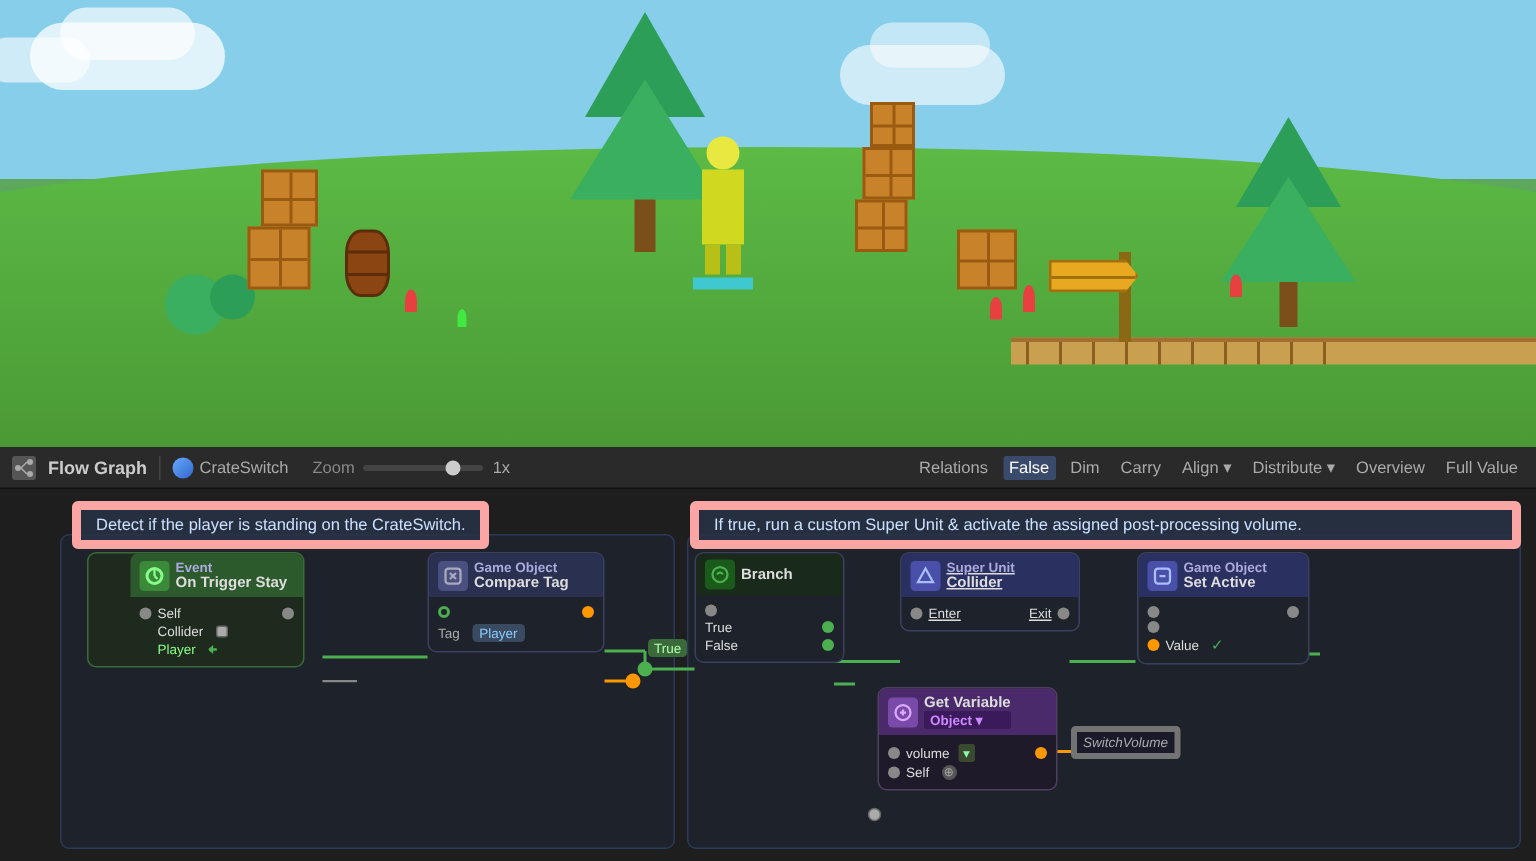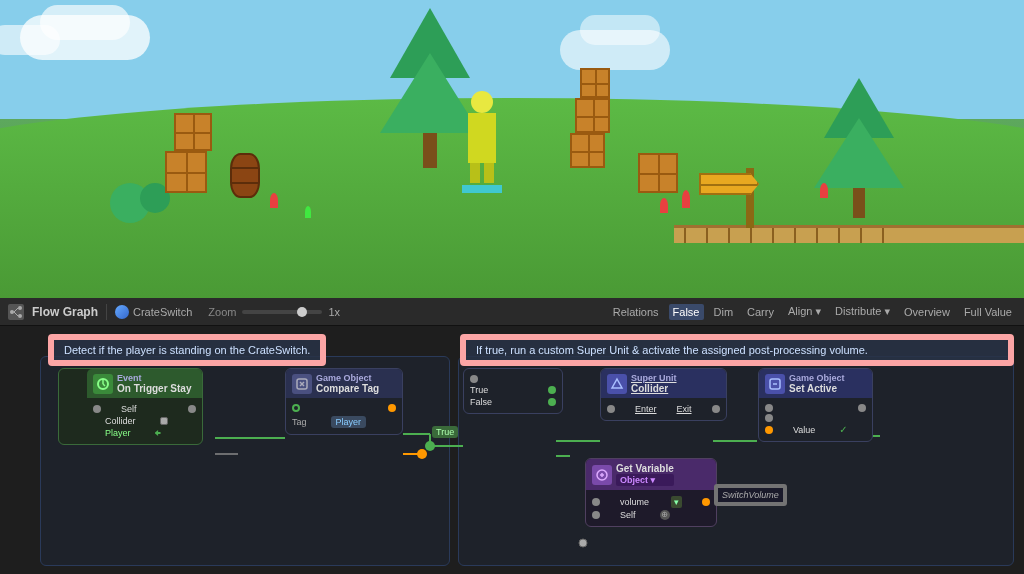--- a/index.html
+++ b/index.html
@@ -82,21 +82,21 @@
       display: flex;
       align-items: center;
       gap: 4px;
       padding: 4px 6px;
       border-radius: 5px 5px 0 0;
       font-size: 10px;
       font-weight: bold;
     }
     .node-body { padding: 4px 6px; }
     .node-icon { width: 20px; height: 20px; border-radius: 3px; display: flex; align-items: center; justify-content: center; font-size: 11px; flex-shrink: 0; }
-    .port-row { display: flex; align-items: center; gap: 20px; margin: 2px 0; }
+    .port-row { display: flex; align-items: center; gap: 4px; margin: 2px 0; }
 
     
     .on-trigger-node { left: 58px; top: 40px; background: #1e2a1e; border-color: #3a6a3a; min-width: 130px; }
     .on-trigger-header { background: #2d5a2d; }
 
     .compare-tag-node { left: 285px; top: 38px; background: #1e222a; border-color: #3a4060; min-width: 110px; }
     .compare-tag-header { background: #2a3050; }
 
     .branch-node { left: 462px; top: 38px; background: #1e222a; border-color: #3a4060; min-width: 100px; }
     .branch-header { background: #1a2a1a; }
@@ -382,20 +382,29 @@
           <span style="width:8px;height:8px;background:#ff9800;border-radius:50%;display:inline-block;margin-left:auto;"></span>
         </div>
         <div class="port-row" style="margin-top:4px;">
           <span style="font-size:9px;color:#aaa;">Tag</span>
           <span style="background:#3a4a60;color:#88ccff;font-size:9px;padding:1px 5px;border-radius:3px;margin-left:4px;">Player</span>
         </div>
       </div>
     </div>
 
     <div class="node-card branch-node" style="left:463px;top:42px;min-width:100px;">
+      <div class="node-header branch-header">
+        <div class="node-icon" style="background:#1a5a1a;">
+          <svg width="14" height="14" viewBox="0 0 14 14">
+              <circle cx="7" cy="7" r="5" fill="none" stroke="#4caf50" stroke-width="1.5"></circle>
+              <path d="M5 7 Q7 4 9 7" fill="none" stroke="#4caf50" stroke-width="1.5"></path>
+            </svg>
+        </div>
+        <span>Branch</span>
+      </div>
       <div class="node-body">
         <div class="port-row">
           <span style="width:8px;height:8px;background:#888;border-radius:50%;display:inline-block;"></span>
         </div>
         <div class="port-row">
           <span style="font-size:9px;">True</span>
           <span style="width:8px;height:8px;background:#4caf50;border-radius:50%;display:inline-block;margin-left:auto;"></span>
         </div>
         <div class="port-row">
           <span style="font-size:9px;">False</span>

